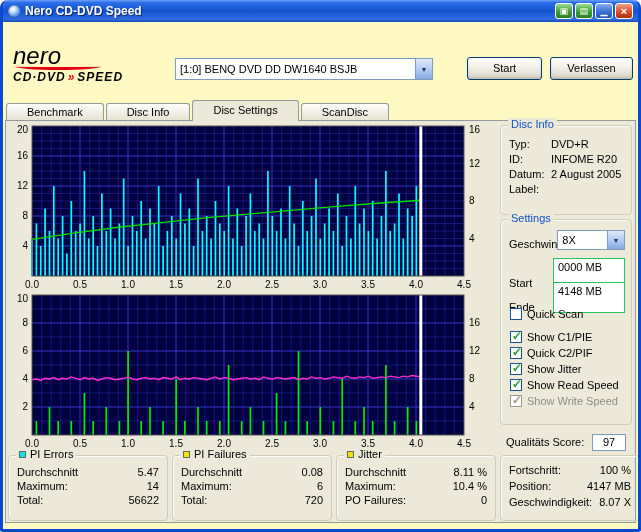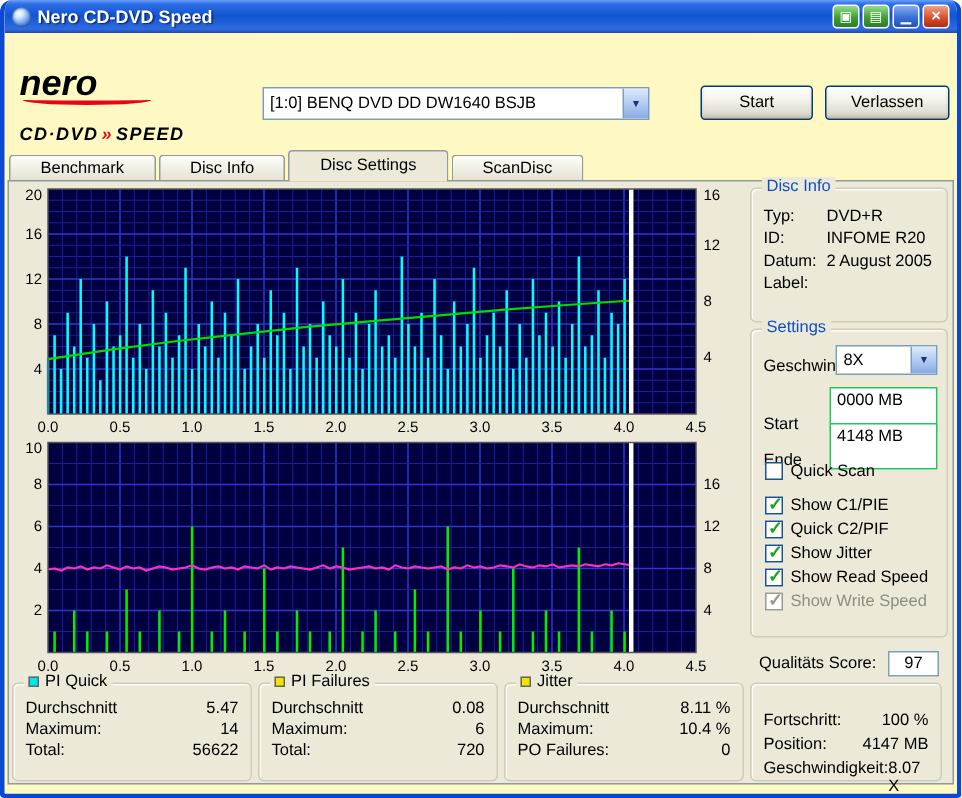--- a/index.html
+++ b/index.html
@@ -18,23 +18,23 @@
   .tbtn{width:18px;height:16px;border-radius:3px;border:1px solid #fff;color:#fff;font-size:9px;
     line-height:14px;text-align:center;cursor:default}
   .tbtn.green{background:linear-gradient(180deg,#9adb8f,#3d9e33 55%,#2d7d26)}
   .tbtn.blue{background:linear-gradient(180deg,#86acf3,#3b6fd6 55%,#2354b4)}
   .tbtn.red{background:linear-gradient(180deg,#f0a088,#d8512e 55%,#aa2f12);font-size:11px;font-weight:bold}
   
   .menubar{position:absolute;top:22px;left:0;width:100%;height:20px;display:flex;align-items:center;padding-left:1px}
   .menu-item{padding:3px 7px}
   
   .logo{position:absolute;left:10px;top:45px;width:155px}
-  .logo1{font-size:24px;font-weight:bold;font-style:italic;line-height:22px}
+  .logo1{font-size:24px;font-weight:normal;font-style:italic;line-height:22px}
   .swoosh{width:86px;height:7px;border-bottom:3px solid #e30613;border-radius:50%;margin:-4px 0 0 2px}
-  .logo2{font-size:12px;font-weight:bold;font-style:italic;letter-spacing:1px;margin-top:12px}
+  .logo2{font-size:12px;font-weight:bold;font-style:italic;letter-spacing:1px;margin-top:0}
   .logo2 .accent{color:#e30613;padding:0 2px}
   .combo{background:#fff;border:1px solid #7f9db9;display:flex;align-items:center;overflow:hidden}
   .combo-text{padding-left:4px;white-space:nowrap}
   .combo-arrow{margin-left:auto;width:17px;align-self:stretch;flex:none;
     background:linear-gradient(180deg,#dce9fb,#aac6f0 60%,#86a9e0);border-left:1px solid #7f9db9;
     display:flex;align-items:center;justify-content:center;color:#17366e;font-size:7px}
   .drive{position:absolute;left:172px;top:58px;width:258px;height:22px}
   .xpbtn{position:absolute;top:57px;height:23px;border:1px solid #003c74;border-radius:3px;text-align:center;line-height:21px;
     background:linear-gradient(180deg,#ffffff,#f2f0e8 45%,#dcd8cc 90%,#cfcabc);
     box-shadow:inset 0 -2px 2px rgba(180,175,160,.5), inset 0 1px 0 #fff;cursor:default}
@@ -68,21 +68,21 @@
   .checks{position:absolute;left:9px;top:88px;right:2px}
   .cbrow{display:flex;align-items:center;margin-bottom:4px;cursor:default}
   .cbrow.gap{margin-bottom:11px}
   .cb{width:12px;height:12px;background:#fff;border:1px solid #1a5493;margin-right:5px;position:relative;flex:none}
   .cb.checked::after{content:"\2713";position:absolute;left:1px;top:-3px;font-size:12px;font-weight:bold;color:#21a121}
   .cbrow.disabled{color:#8d8d83}
   .cbrow.disabled .cb{border-color:#9a9a90}
   .cbrow.disabled .cb.checked::after{color:#9a9a90}
   .quality{left:494px;top:310px;width:132px;height:22px;border:none;box-shadow:none;display:flex;align-items:center;justify-content:space-between;padding:0 6px}
   .q-value{width:34px;height:17px;background:#fff;border:1px solid #7f9db9;text-align:center;padding-top:1px}
-  .progressbox{left:494px;top:334px;width:128px;height:66px;padding:16px 0}
+  .progressbox{left:494px;top:334px;width:140px;height:66px;padding:6px 0}
   .p-row{display:flex;justify-content:space-between;padding:2px 8px}
   
   .stats-strip{position:absolute;left:2px;top:334px;width:489px;display:flex;gap:4px}
   .sbox{width:160px;height:66px;position:relative;border:1px solid #cfccba;border-radius:4px;
     box-shadow:inset 1px 1px 0 rgba(255,255,255,.8);padding-top:9px}
   .s-row{display:flex;justify-content:space-between;padding:1px 8px}
 </style>
 </head>
 <body>
 
@@ -360,21 +360,21 @@
 
     <div class="gbox quality">
       <span>Qualitäts Score:</span>
       <span class="q-value">97</span>
     </div>
 
     <div class="stats-strip" id="stats-strip">
         <div class="sbox">
           <span class="gtitle black">
             <span class="marker" style="background: rgb(0, 232, 232);"></span>
-            <span>PI Quick</span>
+            <span>PI Errors</span>
           </span>
           <div class="s-row">
             <span>Durchschnitt</span>
             <span>5.47</span>
           </div>
           <div class="s-row">
             <span>Maximum:</span>
             <span>14</span>
           </div>
           <div class="s-row">

